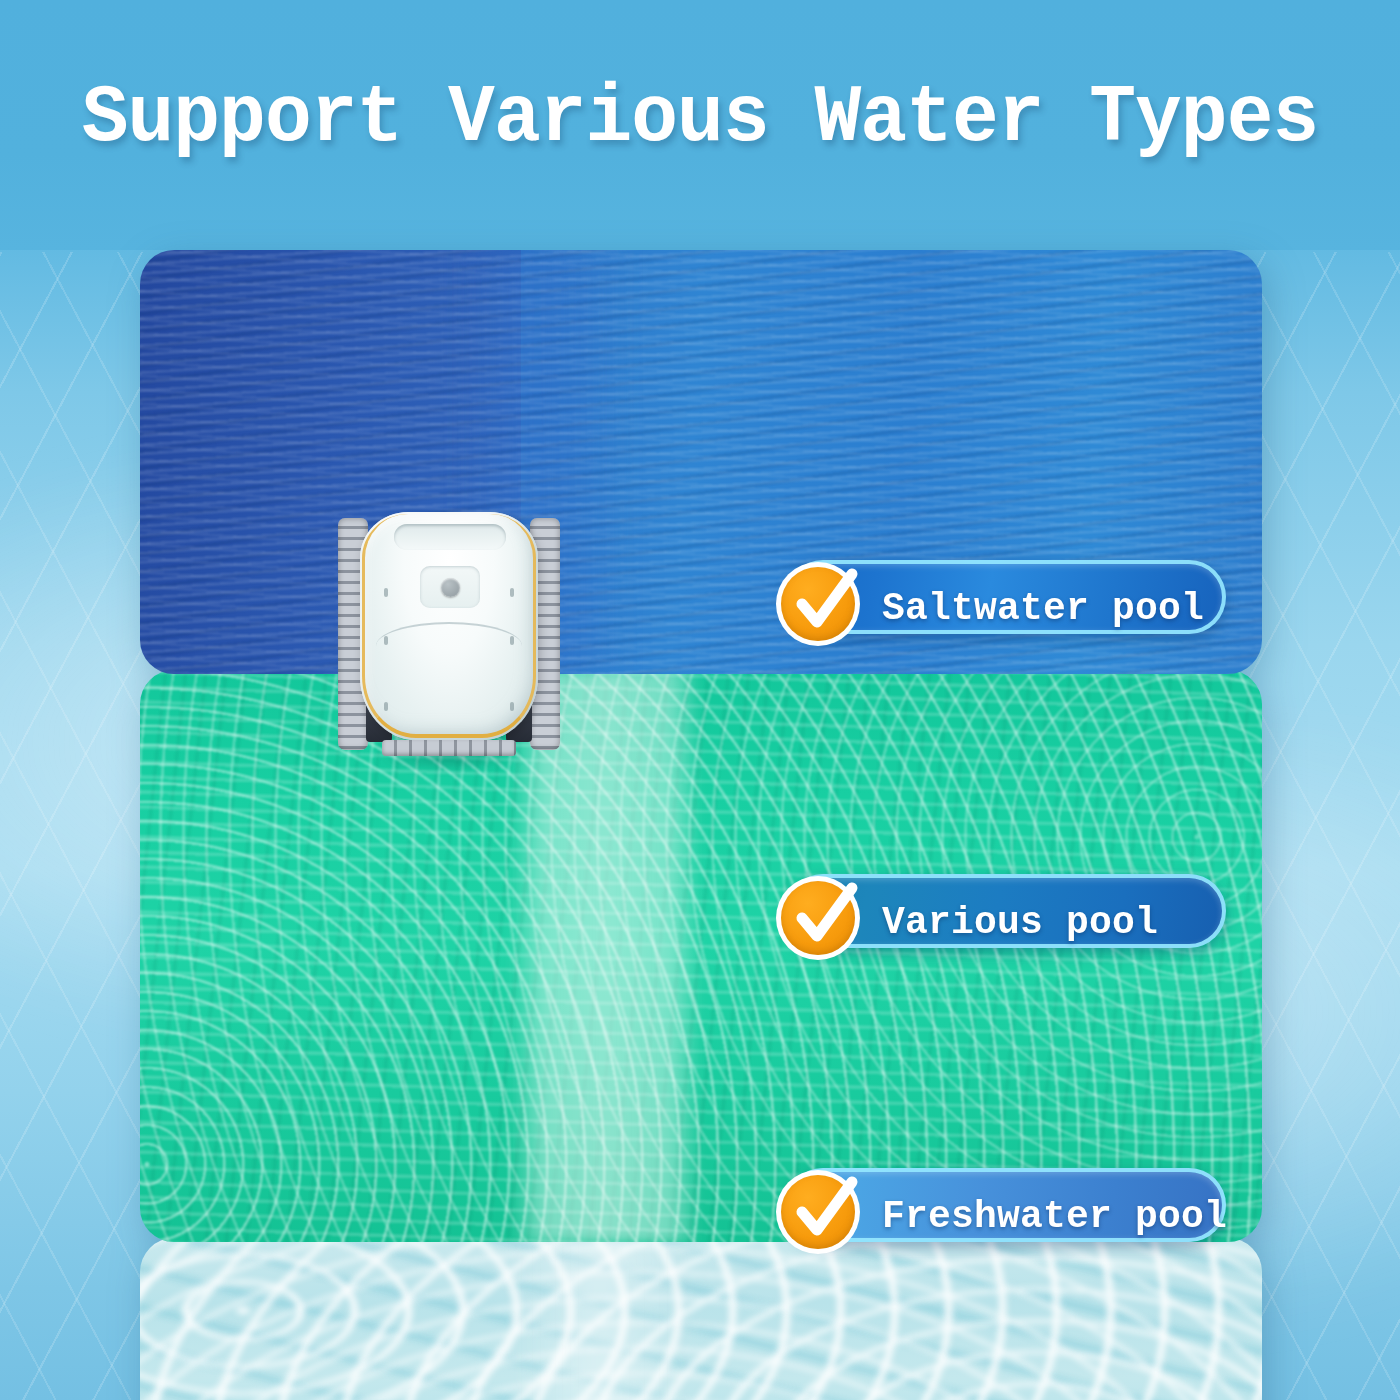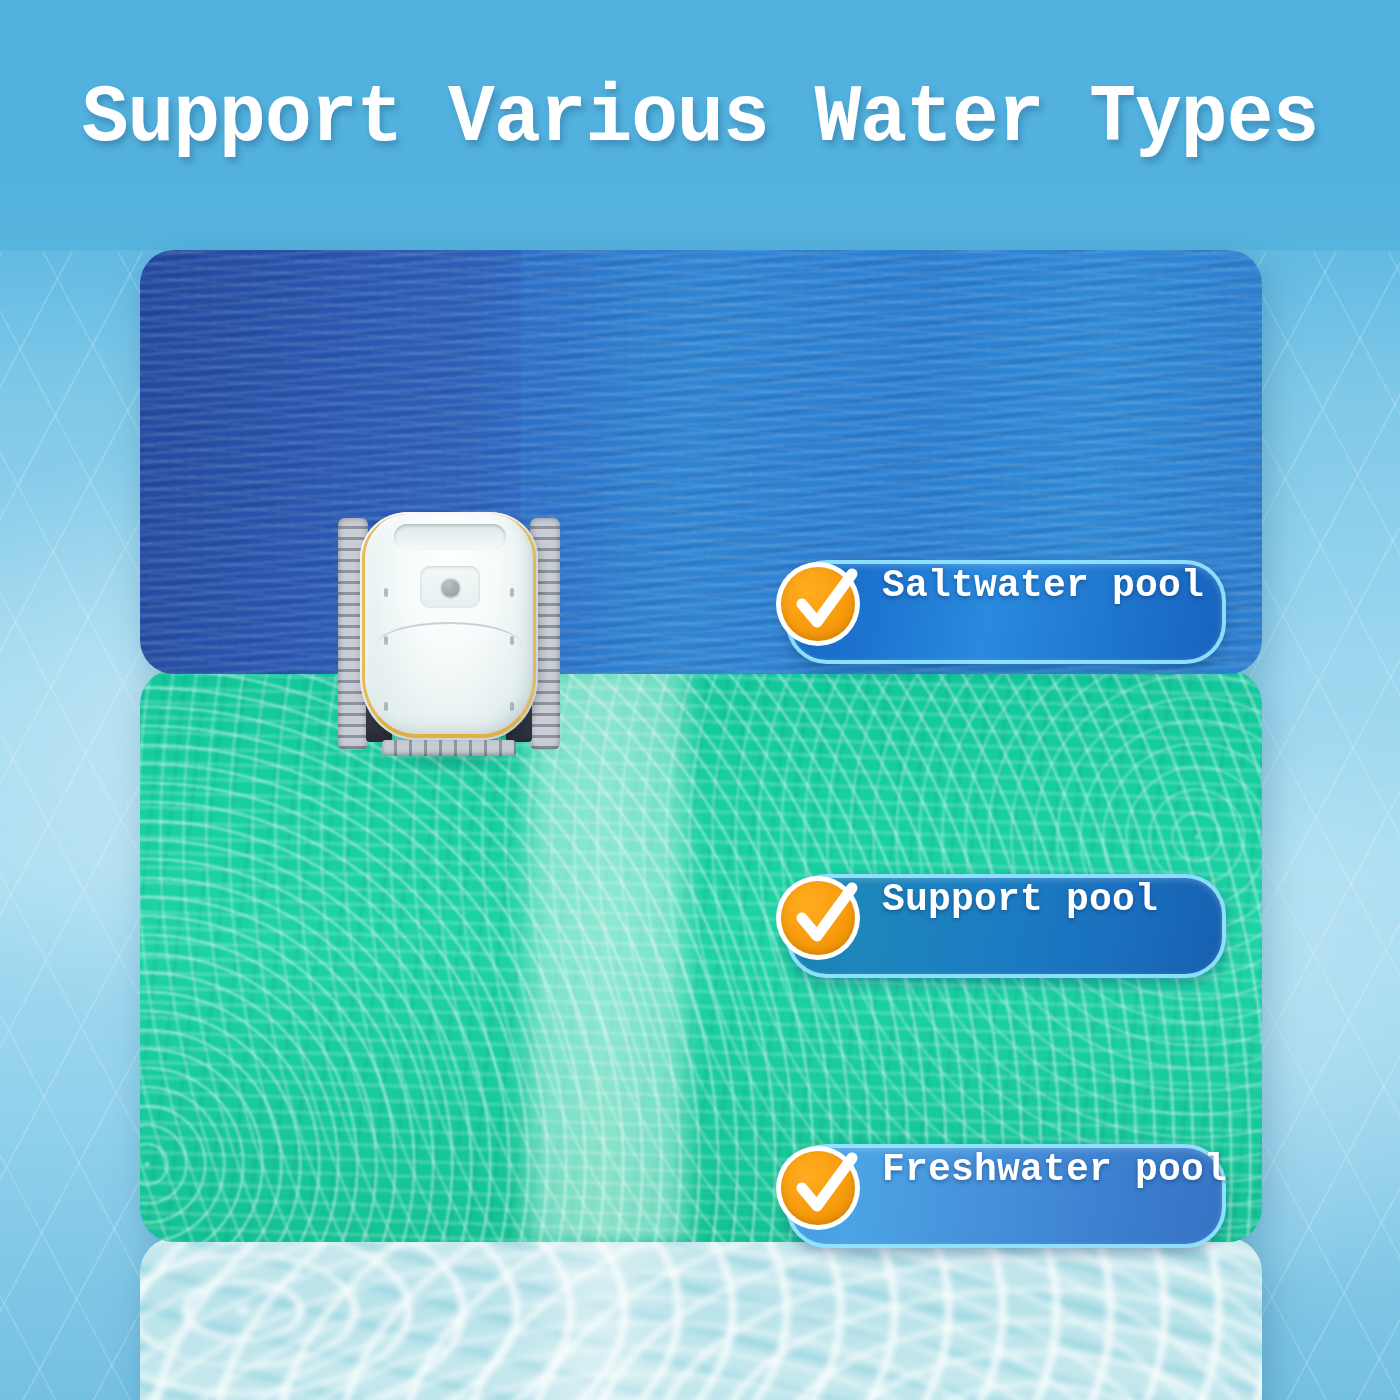--- a/index.html
+++ b/index.html
@@ -191,42 +191,42 @@
     box-shadow:inset 0 -2px 4px rgba(0,0,0,.3);
   }
   .robot-shadow{
     position:absolute;left:36px;top:236px;width:150px;height:22px;border-radius:50%;
     background:radial-gradient(ellipse,rgba(0,60,60,.30),rgba(0,60,60,0) 70%);
     filter:blur(4px);
   }
 
   
   .pill{
-    position:absolute;height:104px;
+    position:absolute;height:74px;
     border-radius:41px;
-    display:flex;align-items:flex-start;
+    display:flex;align-items:flex-end;
     box-sizing:border-box;
     padding-left:92px;padding-right:34px;
     border:4px solid rgba(150,232,255,.92);
     box-shadow:0 5px 14px rgba(10,50,100,.35), inset 0 2px 6px rgba(255,255,255,.22);
   }
   .pill-label{
     color:#ffffff;font-size:38px;font-weight:700;letter-spacing:.2px;white-space:nowrap;
     text-shadow:0 2px 4px rgba(10,45,95,.45);
   }
   .pill-1{
     left:786px;top:560px;width:440px;
     background:linear-gradient(100deg,#1668c4 0%,#1d74cf 20%,#2a8ade 46%,#1f76cd 74%,#1763bd 100%);
   }
   .pill-2{
     left:786px;top:874px;width:440px;
     background:linear-gradient(100deg,#1a7fb2 0%,#1d86bb 18%,#1c7cc2 48%,#1a6fbe 76%,#175fb0 100%);
   }
   .pill-3{
-    left:786px;top:1144px;width:440px;
+    left:786px;top:1168px;width:440px;
     background:linear-gradient(100deg,#3f9ae0 0%,#4ba4e4 16%,#4791db 44%,#3c80cf 74%,#3672c4 100%);
   }
   .check{
     position:absolute;left:-14px;top:-2px;width:84px;height:84px;
   }
   .check-ring{
     position:absolute;inset:0;border-radius:50%;
     background:#ffffff;
   }
   .check-disc{
@@ -305,21 +305,21 @@
   </div>
 
   <div class="pill pill-2">
     <div class="check">
       <div class="check-ring"></div>
       <div class="check-disc"></div>
       <svg class="check-mark" viewBox="0 0 96 96">
         <path d="M26 52 L41 70 L76 22" fill="none" stroke="#ffffff" stroke-width="11" stroke-linecap="round" stroke-linejoin="round"></path>
       </svg>
     </div>
-    <span class="pill-label">Support pool</span>
+    <span class="pill-label">Various pool</span>
   </div>
 
   <div class="pill pill-3">
     <div class="check">
       <div class="check-ring"></div>
       <div class="check-disc"></div>
       <svg class="check-mark" viewBox="0 0 96 96">
         <path d="M26 52 L41 70 L76 22" fill="none" stroke="#ffffff" stroke-width="11" stroke-linecap="round" stroke-linejoin="round"></path>
       </svg>
     </div>

